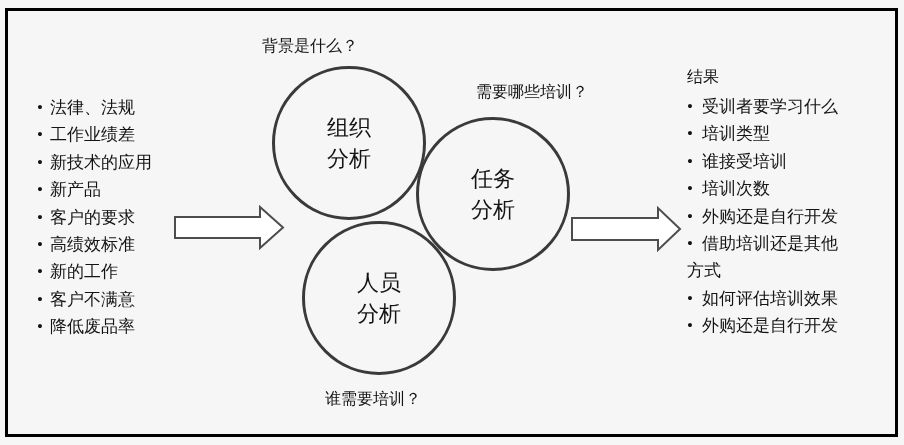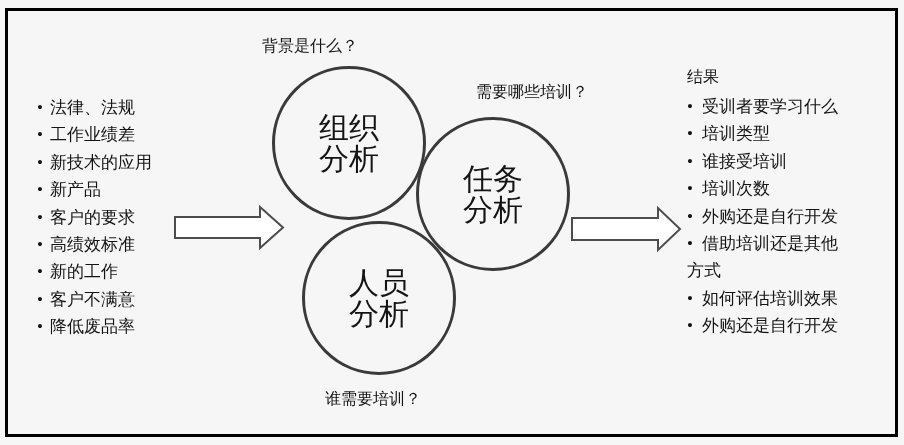--- a/index.html
+++ b/index.html
@@ -30,21 +30,21 @@
   }
   .list { position: absolute; font-size: 17px; }
   .list .li { line-height: 27.4px; white-space: nowrap; }
   .bullet { display: inline-block; width: 15px; }
   .left-list .bullet { width: 13px; }
   .circle {
     position: absolute; width: 154px; height: 154px;
     border: 3px solid var(--circle-stroke); border-radius: 50%;
     background: var(--background);
     display: flex; flex-direction: column; align-items: center; justify-content: center;
-    font-size: 30px; line-height: 31px; text-align: center;
+    font-size: 22px; line-height: 31px; text-align: center;
   }
   .c1 { left: 272px; top: 66px;  z-index: 1; }
   .c2 { left: 416px; top: 117px; z-index: 2; }
   .c3 { left: 302px; top: 221px; z-index: 3; }
   .arrow { position: absolute; z-index: 4; }
   .arrow-shape {
     fill: var(--arrow-fill);
     stroke: var(--arrow-stroke);
     stroke-width: 2;
     stroke-linejoin: miter;

